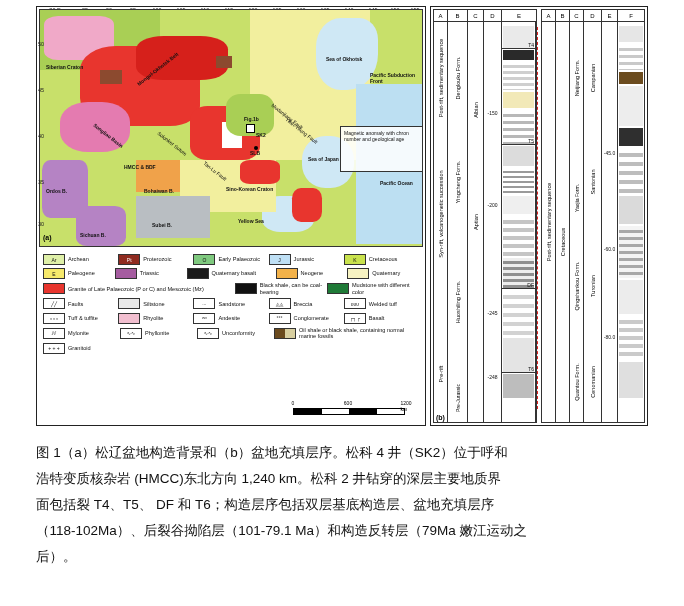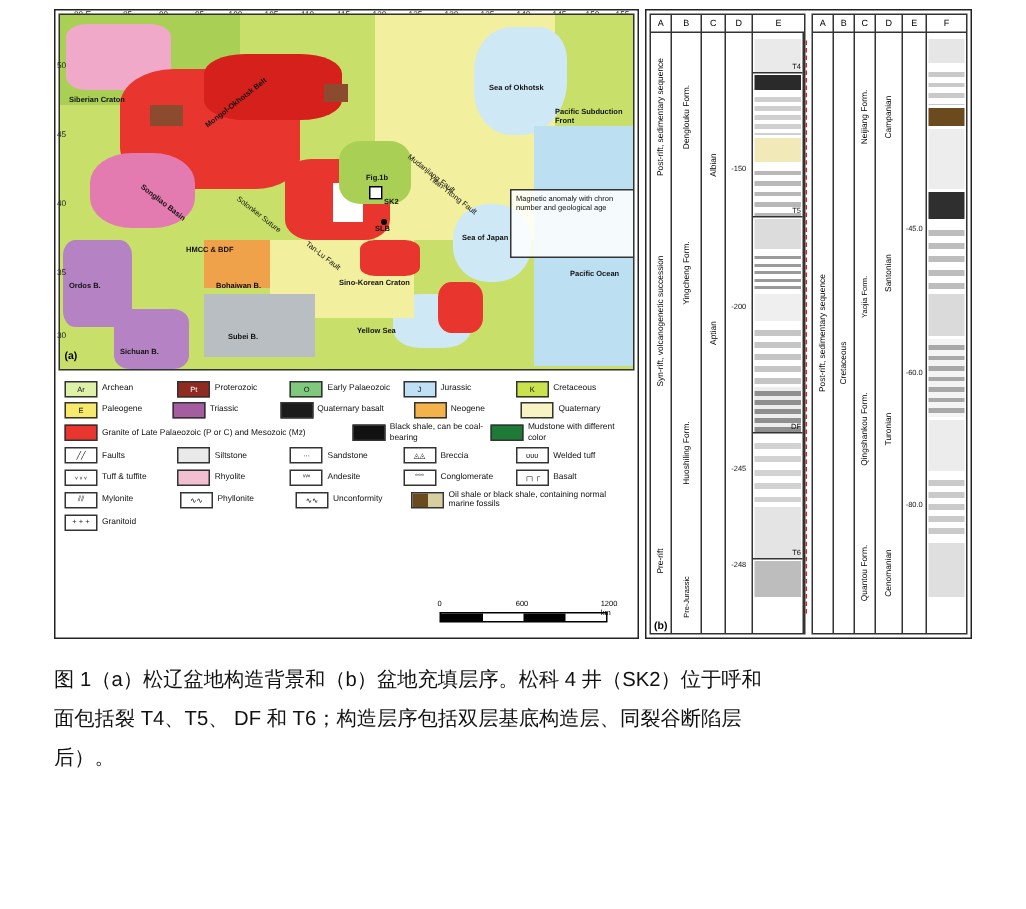--- a/index.html
+++ b/index.html
@@ -431,17 +431,19 @@
         </div>
 
         <div class="redline" style="left:106px;top:20px;height:382px;"></div>
       </div>
 
     </div>
   </div>
 
   <div class="caption">
     <span class="ln">图 1（a）松辽盆地构造背景和（b）盆地充填层序。松科 4 井（SK2）位于呼和</span>
-    <span class="ln">面包括裂 T4、T5、 DF 和 T6；构造层序包括双层基底构造层、同裂谷断陷层</span>
+    <span class="ln">浩特变质核杂岩 (HMCC)东北方向 1,240 km。松科 2 井钻穿的深层主要地质界</span>
+    <span class="ln">面包括裂 T4、T5、 DF 和 T6；构造层序包括双层基底构造层、盆地充填层序</span>
+    <span class="ln">（118-102Ma）、后裂谷拗陷层（101-79.1 Ma）和构造反转层（79Ma 嫩江运动之</span>
     <span class="ln">后）。</span>
   </div>
 
 </div>
 
 </body></html>

